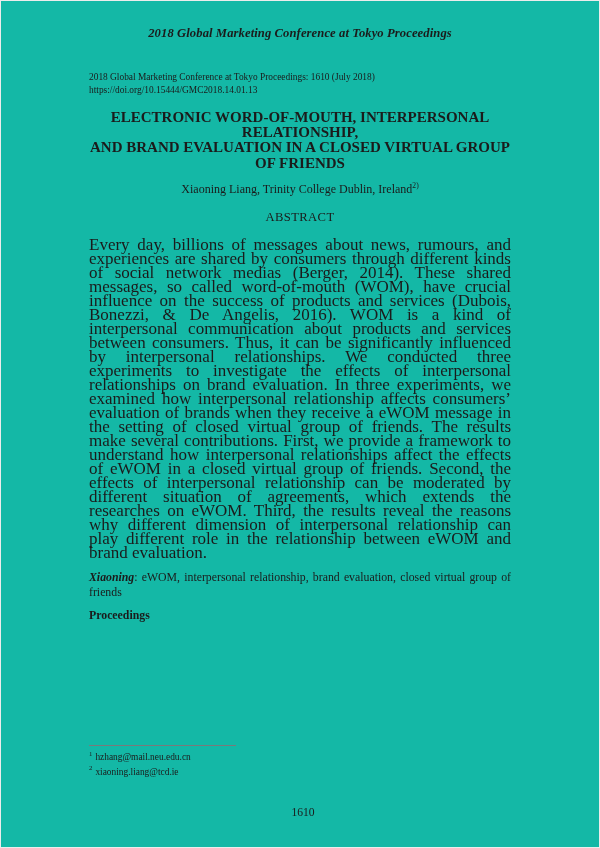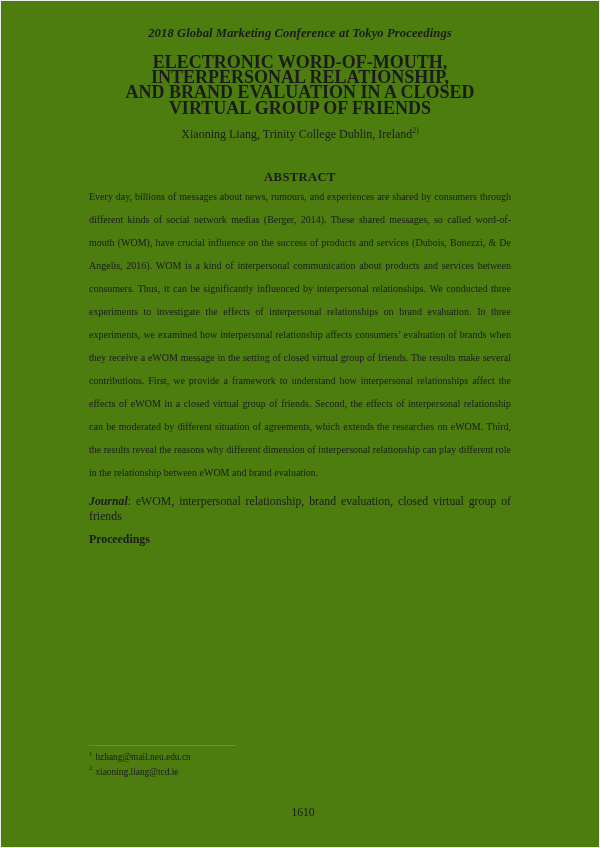--- a/index.html
+++ b/index.html
@@ -7,21 +7,21 @@
   body {
     width: 600px;
     font-family: "Liberation Serif", "DejaVu Serif", serif;
     color: #1b1b1b;
     -webkit-font-smoothing: antialiased;
   }
   .page {
     position: relative;
     width: 600px;
     height: 848px;
-    background: #4d7c0f;
+    background: #14b8a6;
     border: 1px solid #ececec;
     padding: 24px 88px 0 88px;
     overflow: hidden;
   }
   .running-head {
     text-align: center;
     font-weight: bold;
     font-style: italic;
     font-size: 12.6px;
     line-height: 16px;
@@ -29,45 +29,46 @@
   }
   .citation-block {
     margin-top: 30px;
     font-size: 9.4px;
     line-height: 12.5px;
   }
   .paper-title {
     margin-top: 14px;
     text-align: center;
     font-weight: bold;
-    font-size: 18px;
+    font-size: 15px;
     line-height: 15.2px;
   }
   .authors {
     margin-top: 11px;
     text-align: center;
     font-size: 12px;
     line-height: 15.5px;
   }
   .authors sup {
     font-size: 7.6px;
     vertical-align: super;
     line-height: 0;
   }
   .abstract-heading {
-    margin-top: 28px;
+    margin-top: 13px;
     text-align: center;
-    font-weight: bold;
+    font-weight: normal;
     font-size: 12.6px;
     line-height: 15px;
     letter-spacing: 0.4px;
   }
   .abstract-body {
-    font-size: 10px;
-    line-height: 23px;
+    margin-top: 13px;
+    font-size: 17px;
+    line-height: 14px;
     text-align: justify;
   }
   .keywords {
     margin-top: 10px;
     font-size: 11.8px;
     line-height: 14.3px;
     text-align: justify;
   }
   .keywords .kw-label {
     font-weight: bold;
@@ -115,35 +116,39 @@
     font-size: 11.6px;
   }
 </style>
 </head>
 <body>
 
 <div class="page">
 
   <div class="running-head">2018 Global Marketing Conference at Tokyo Proceedings</div>
 
+  <div class="citation-block">
+    <div>2018 Global Marketing Conference at Tokyo Proceedings: 1610 (July 2018)</div>
+    <div>https://doi.org/10.15444/GMC2018.14.01.13</div>
+  </div>
 
   <div class="paper-title">
     <div>ELECTRONIC WORD-OF-MOUTH, INTERPERSONAL RELATIONSHIP,</div>
     <div>AND BRAND EVALUATION IN A CLOSED VIRTUAL GROUP OF FRIENDS</div>
   </div>
 
   <div class="authors">
     <div><span>Xiaoning Liang, Trinity College Dublin, Ireland</span><sup>2)</sup></div>
   </div>
 
   <div class="abstract-heading">ABSTRACT</div>
 
   <p class="abstract-body">Every day, billions of messages about news, rumours, and experiences are shared by consumers through different kinds of social network medias (Berger, 2014). These shared messages, so called word-of-mouth (WOM), have crucial influence on the success of products and services (Dubois, Bonezzi, &amp; De Angelis, 2016). WOM is a kind of interpersonal communication about products and services between consumers. Thus, it can be significantly influenced by interpersonal relationships. We conducted three experiments to investigate the effects of interpersonal relationships on brand evaluation. In three experiments, we examined how interpersonal relationship affects consumers’ evaluation of brands when they receive a eWOM message in the setting of closed virtual group of friends. The results make several contributions. First, we provide a framework to understand how interpersonal relationships affect the effects of eWOM in a closed virtual group of friends. Second, the effects of interpersonal relationship can be moderated by different situation of agreements, which extends the researches on eWOM. Third, the results reveal the reasons why different dimension of interpersonal relationship can play different role in the relationship between eWOM and brand evaluation.</p>
 
-  <p class="keywords"><span class="kw-label">Journal</span><span>: eWOM, interpersonal relationship, brand evaluation, closed virtual group of friends</span></p>
+  <p class="keywords"><span class="kw-label">Xiaoning</span><span>: eWOM, interpersonal relationship, brand evaluation, closed virtual group of friends</span></p>
 
   <div class="references-heading">Proceedings</div>
 
 
 
   <div class="footnote-block">
     <div class="footnote-rule"></div>
     <div class="footnote-line"><sup>1</sup><span>hzhang@mail.neu.edu.cn</span></div>
     <div class="footnote-line"><sup>2</sup><span>xiaoning.liang@tcd.ie</span></div>
   </div>

